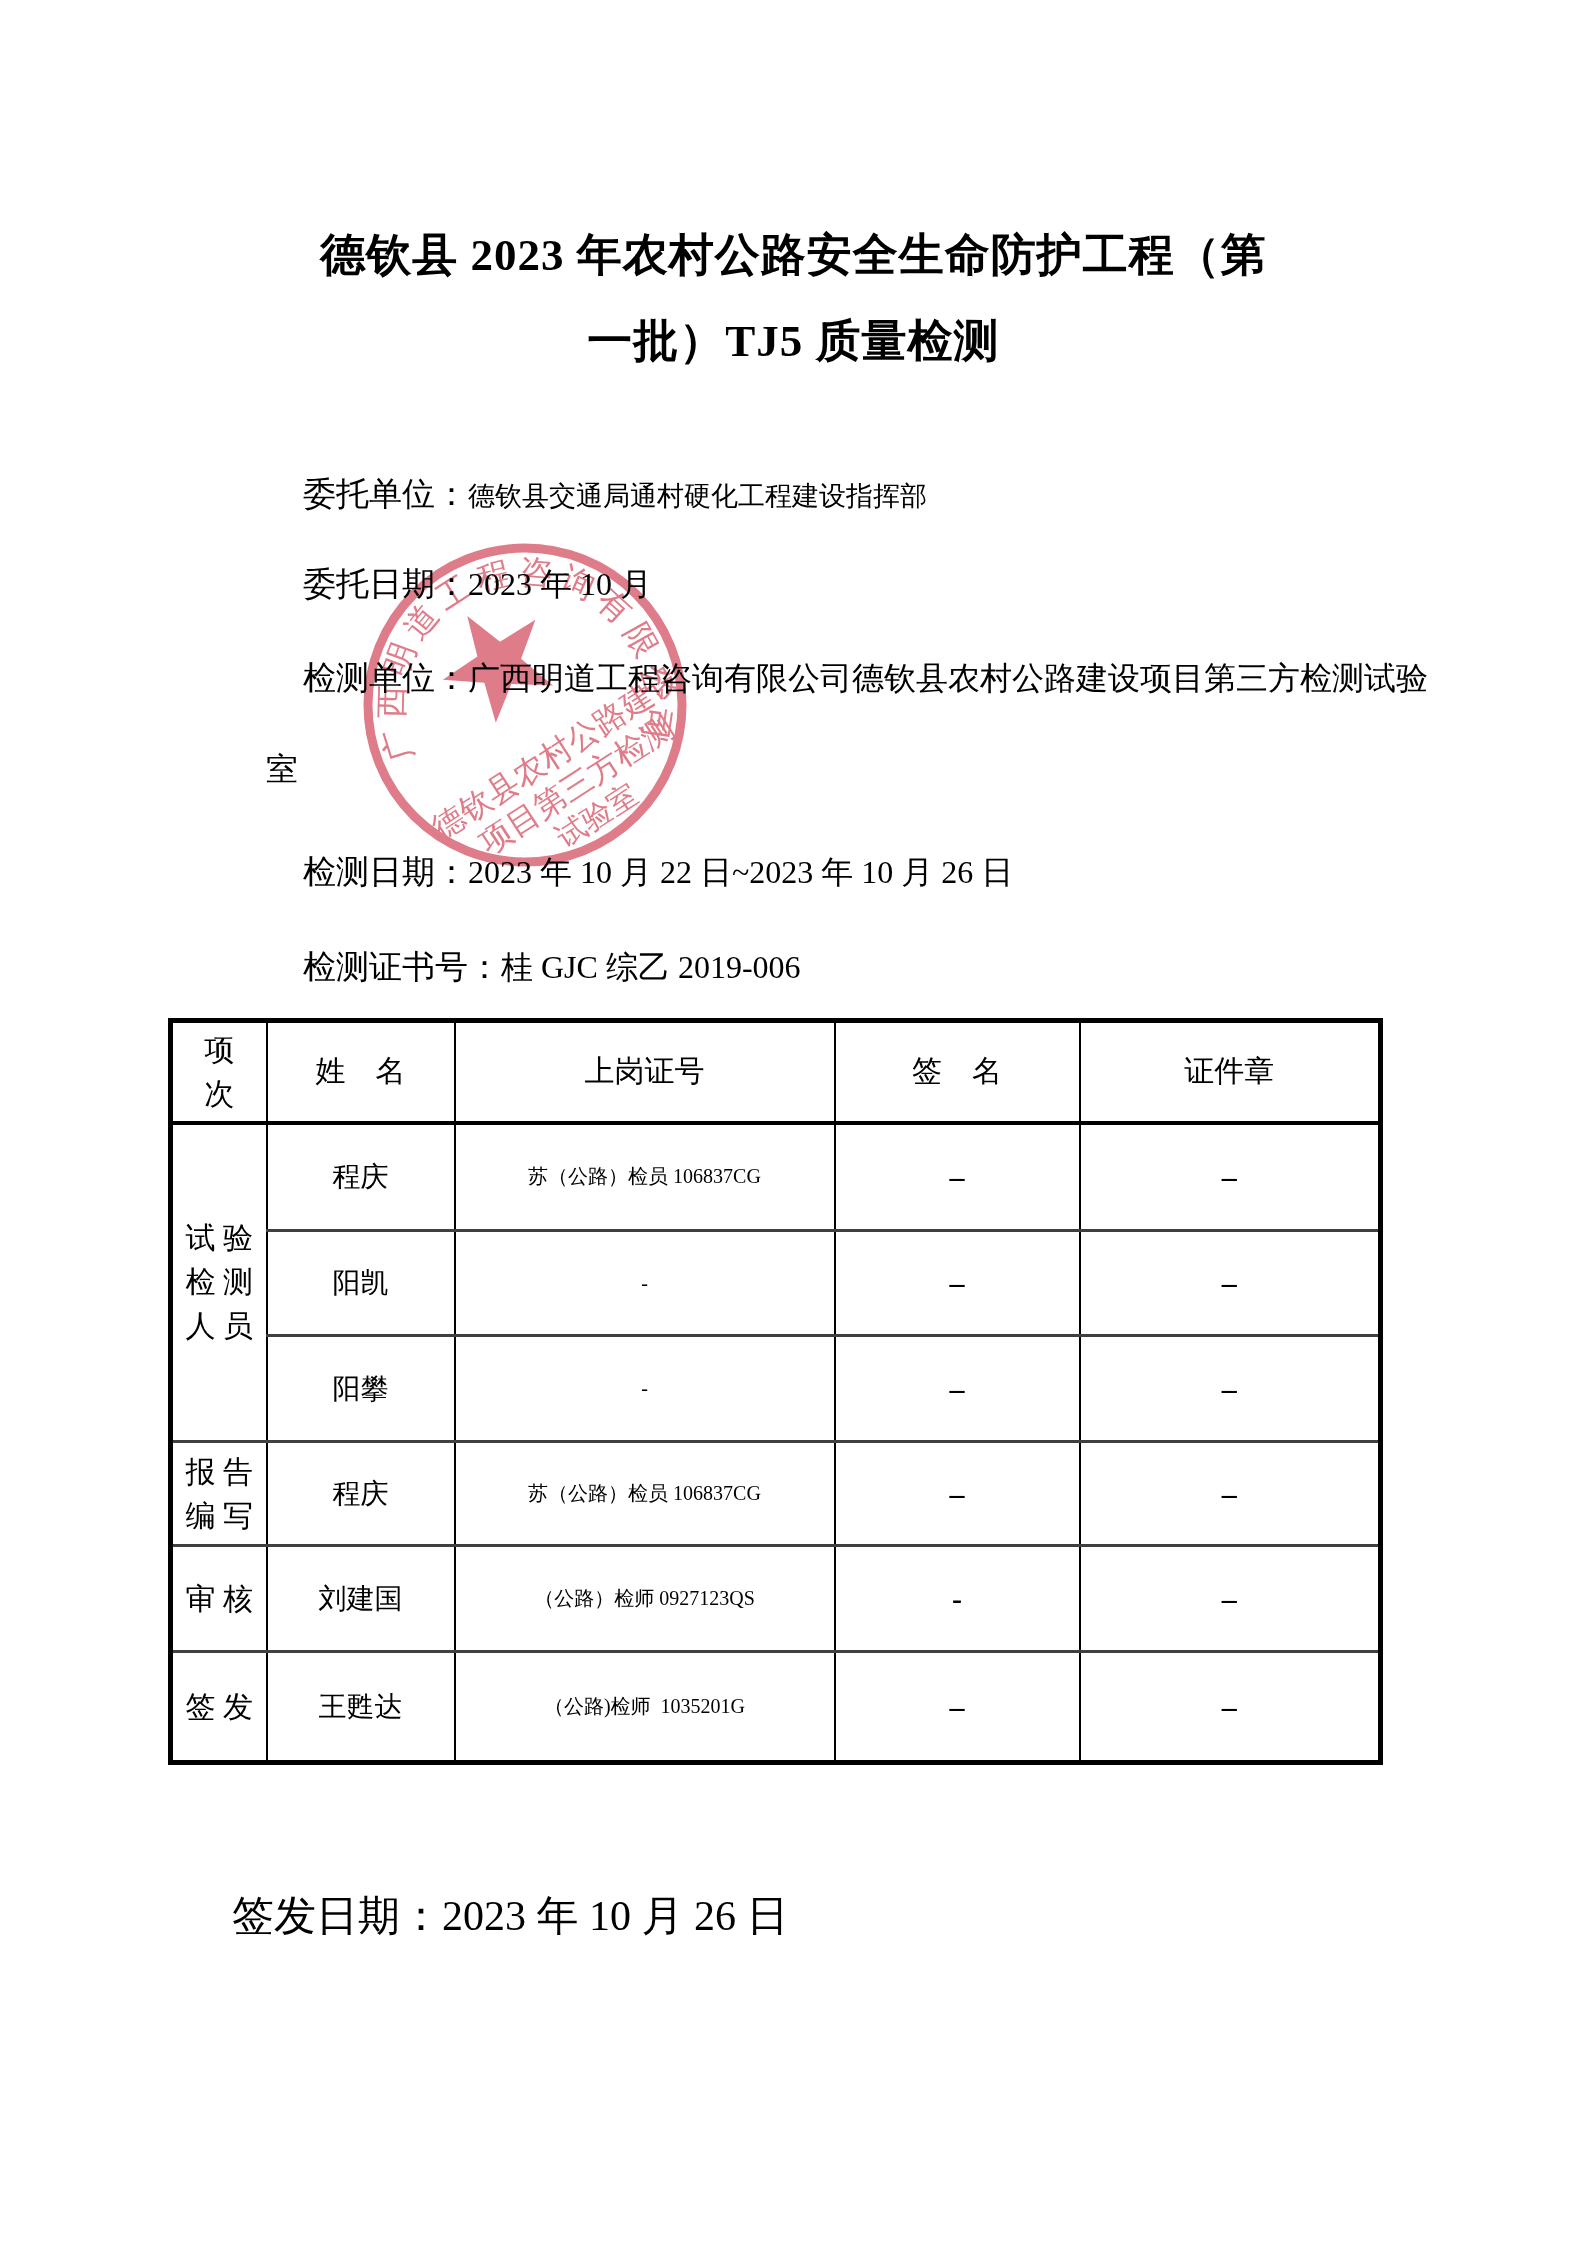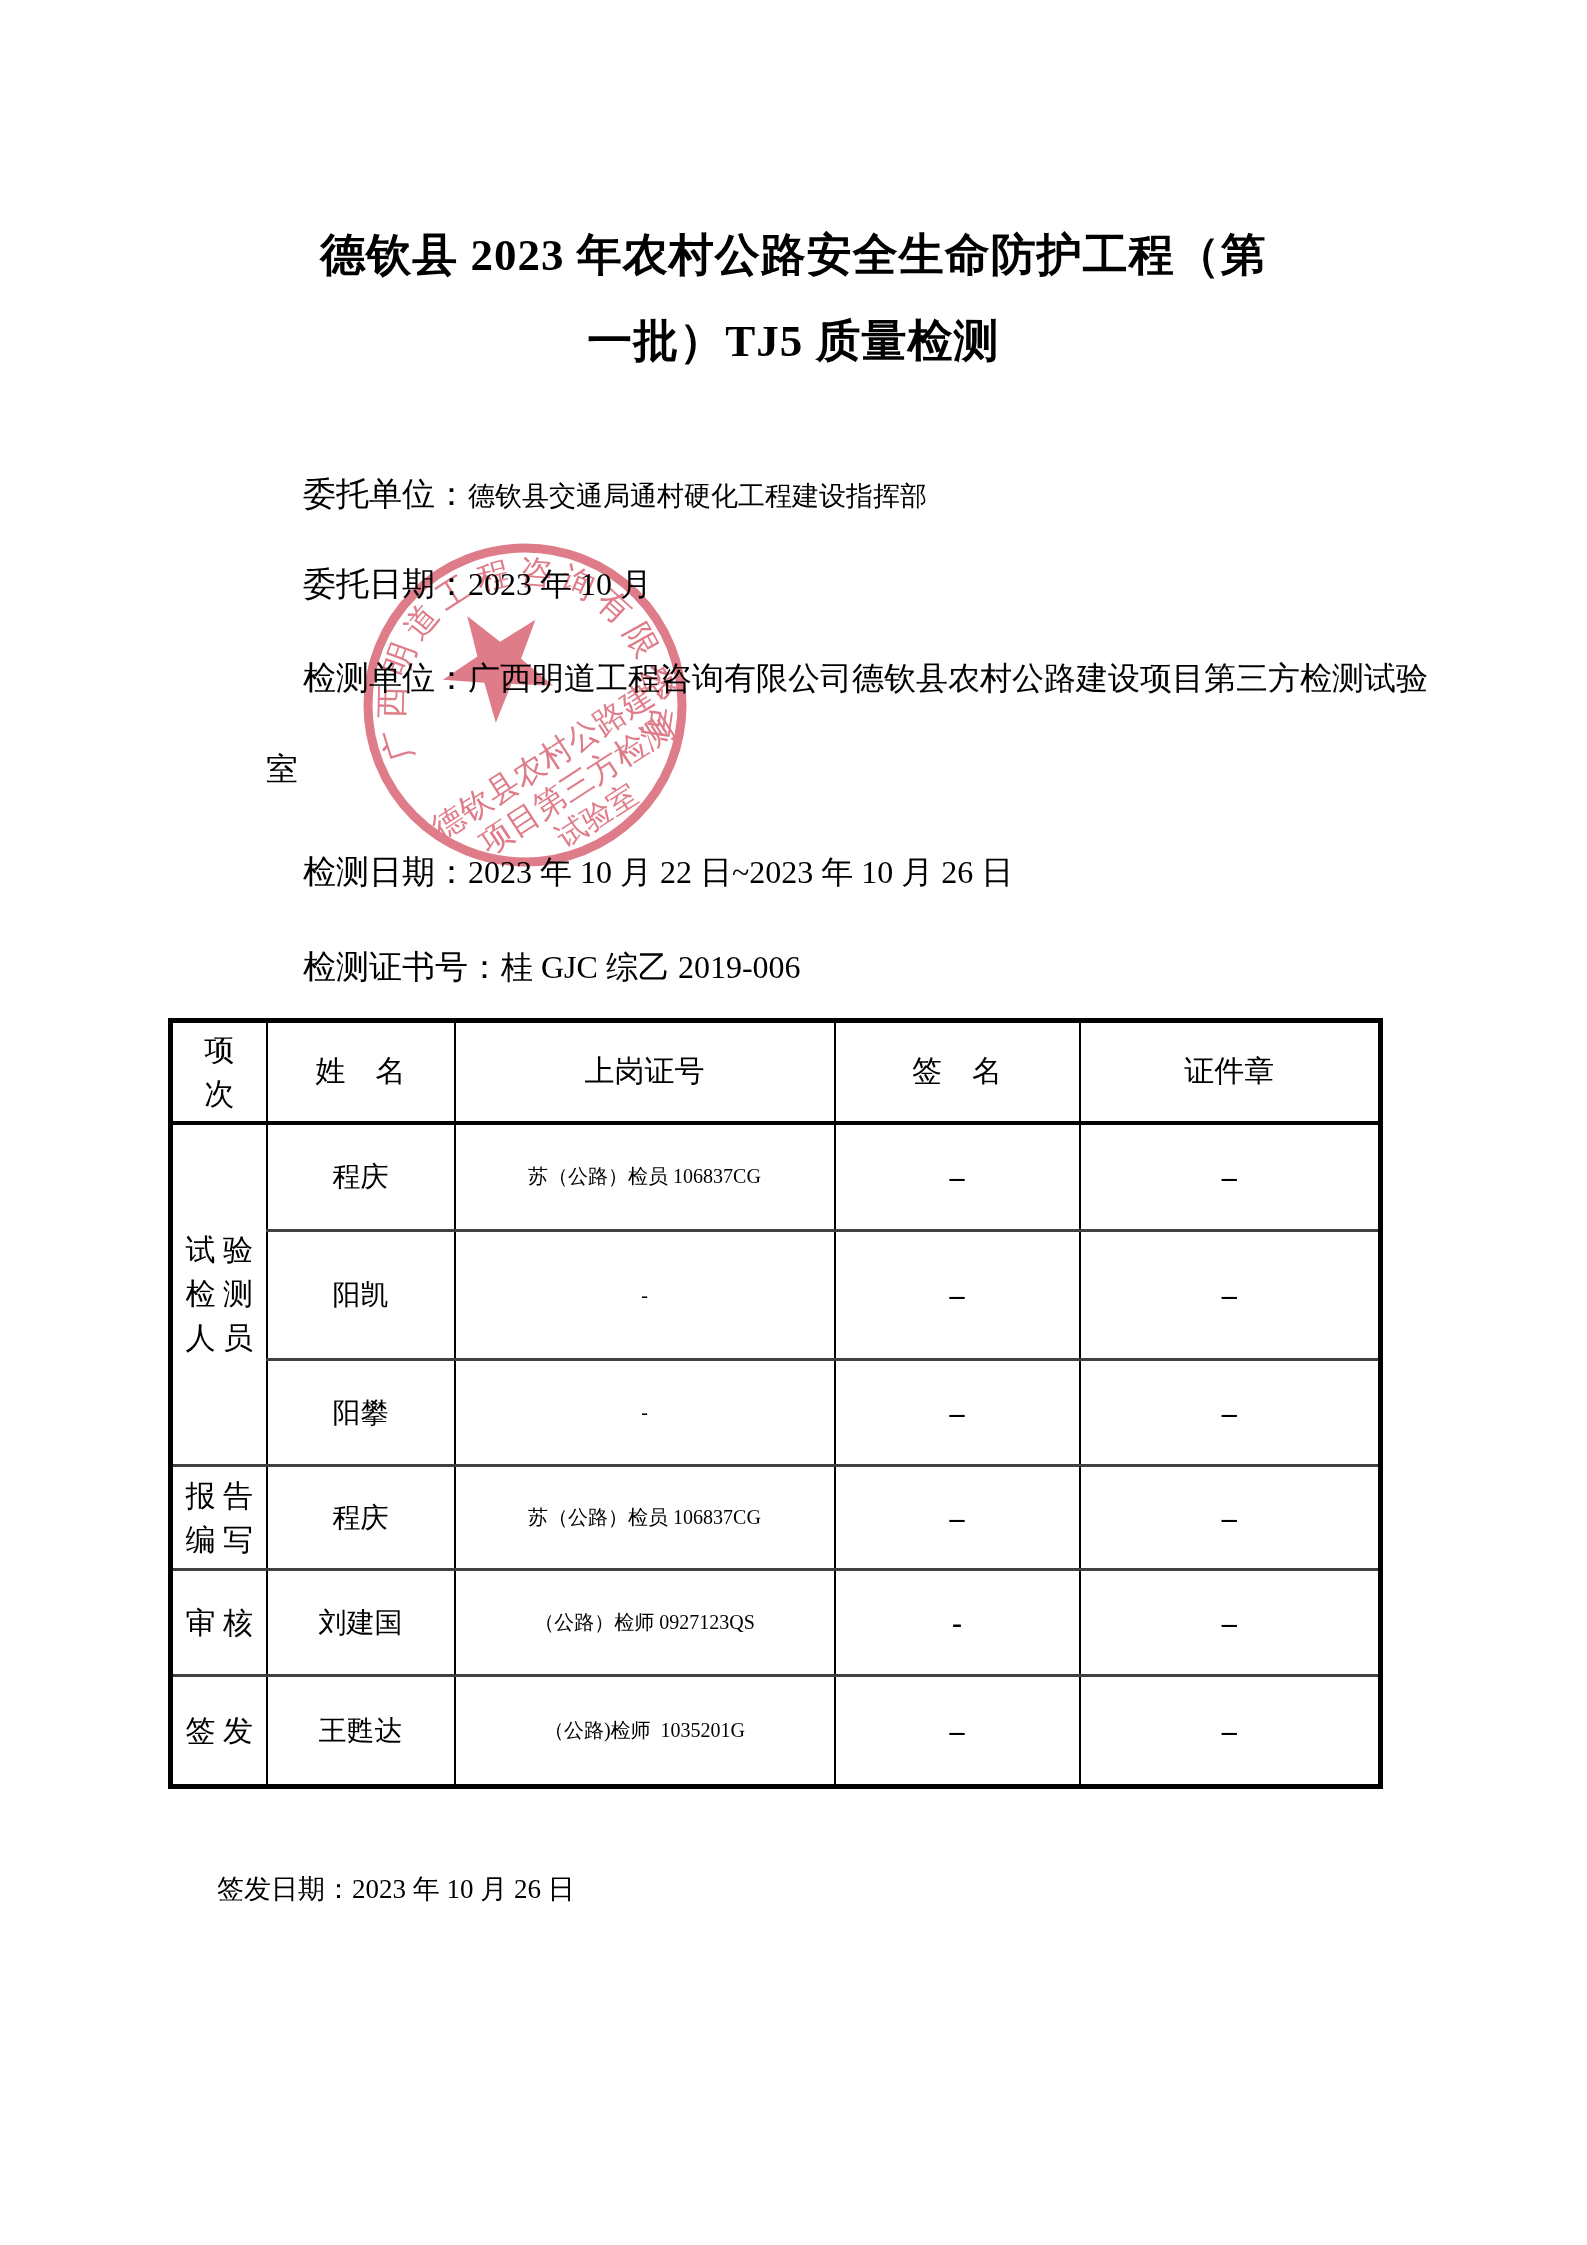--- a/index.html
+++ b/index.html
@@ -78,31 +78,31 @@
   .sig-table tbody tr > td { border-top: 3px solid #404040; }
   .th-multiline, .cell-section {
     white-space: pre-line;
     line-height: 44px;
     font-size: 30px;
   }
   .cell-cert { white-space: pre; font-size: 20px; }
   .cell-dash { font-size: 30px; font-weight: bold; }
   .row-header { height: 102px; }
   .row-r0 { height: 108px; }
-  .row-r1 { height: 129px; }
+  .row-r1 { height: 105px; }
   .row-r2 { height: 106px; }
   .row-r3 { height: 104px; }
   .row-r4 { height: 106px; }
   .row-r5 { height: 111px; }
   
   .footer-line {
     position: absolute;
     left: 190px;
     top: 1840px;
-    font-size: 27px;
+    font-size: 42px;
     white-space: pre;
     z-index: 2;
   }
 </style>
 </head>
 <body>
 
 <div class="page">
 
   <div class="stamp">

